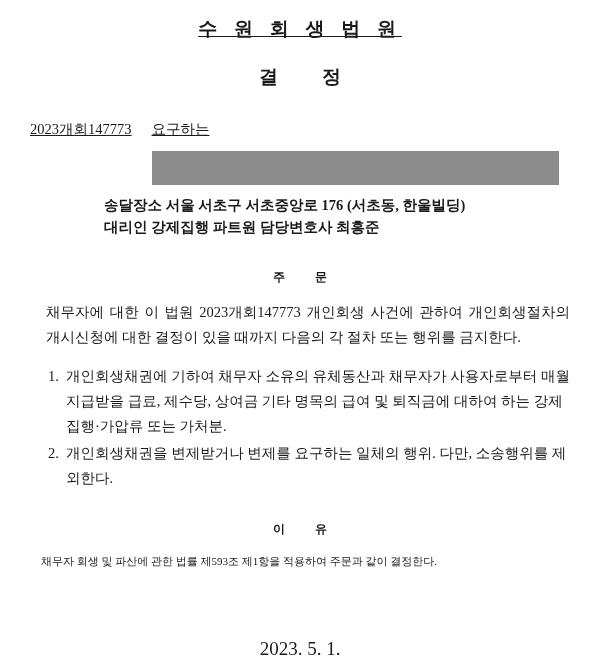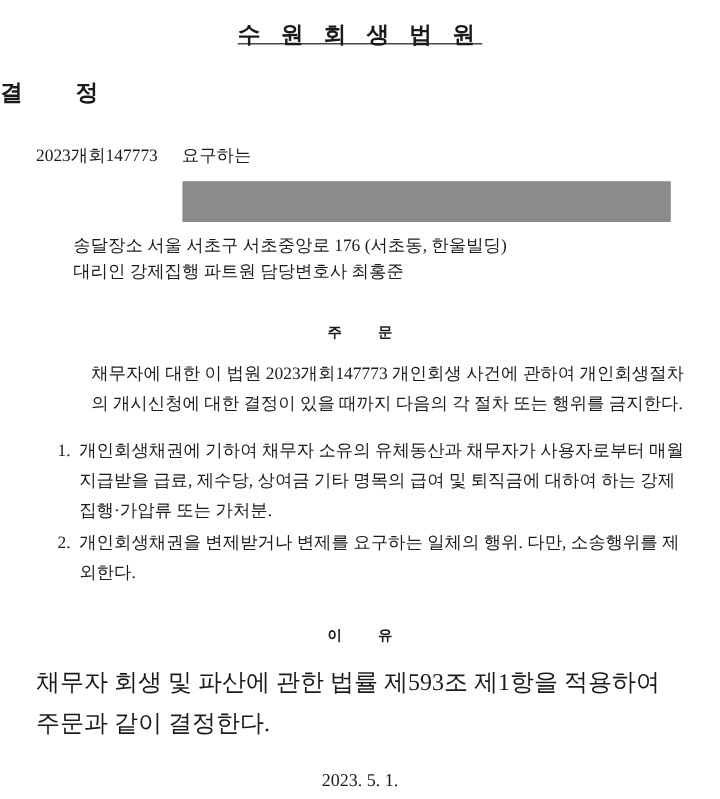--- a/index.html
+++ b/index.html
@@ -25,21 +25,21 @@
   .court-title {
     text-align: center;
     font-size: 19px;
     font-weight: bold;
     letter-spacing: 6px;
     margin-top: 16px;
     margin-bottom: 0;
     text-decoration: underline;
   }
   .doc-title {
-    text-align: left;
+    text-align: center;
     font-size: 19px;
     font-weight: bold;
     margin-top: 22px;
     margin-bottom: 0;
   }
   .doc-title .sp {
     display: inline-block;
     width: 44px;
   }
   .meta {
@@ -56,20 +56,21 @@
   .meta-label {
     width: 122px;
     flex: 0 0 122px;
     letter-spacing: 9px;
     white-space: nowrap;
   }
   .meta-value {
     flex: 1 1 auto;
     display: flex;
     align-items: flex-start;
+    text-decoration: underline;
   }
   .case-no {
     margin-right: 20px;
   }
   .redact {
     display: inline-block;
     background: #8c8c8c;
     height: 13px;
     vertical-align: middle;
   }
@@ -85,68 +86,68 @@
   .redact-block {
     display: block;
     background: #8c8c8c;
     width: 407px;
     height: 34px;
     margin-left: 122px;
     margin-top: 1px;
     margin-bottom: 9px;
   }
   .addr-line {
-    padding-left: 61px;
+    padding-left: 104px;
     font-size: 14.5px;
     line-height: 1.55;
+    font-weight: bold;
   }
   .section-head {
     text-align: center;
     font-size: 12px;
     font-weight: bold;
     margin-top: 30px;
     margin-bottom: 14px;
   }
   .section-head .sp {
     display: inline-block;
     width: 30px;
   }
   .body-text {
     font-size: 14.5px;
     line-height: 1.72;
-    padding: 0 30px 0 36px;
+    padding: 0 30px 0 46px;
     text-align: justify;
-    margin-left: 40px;
   }
   ol.clauses {
     font-size: 14.5px;
     line-height: 1.72;
     margin: 14px 0 0 0;
     padding: 0 30px 0 48px;
     list-style: none;
   }
   ol.clauses li {
     margin-bottom: 2px;
     position: relative;
     text-indent: 0;
     padding-left: 18px;
   }
   ol.clauses li .num {
     position: absolute;
     left: 0;
     top: 0;
   }
   .reason-text {
-    font-size: 20px;
+    font-size: 11px;
     line-height: 1.72;
-    padding: 0 30px;
+    padding: 0 41px;
   }
   .date {
     text-align: center;
-    font-size: 15px;
+    font-size: 19px;
     position: absolute;
     left: 0;
     right: 0;
     bottom: 22px;
   }
 </style>
 </head>
 <body>
 
 <div class="page">

